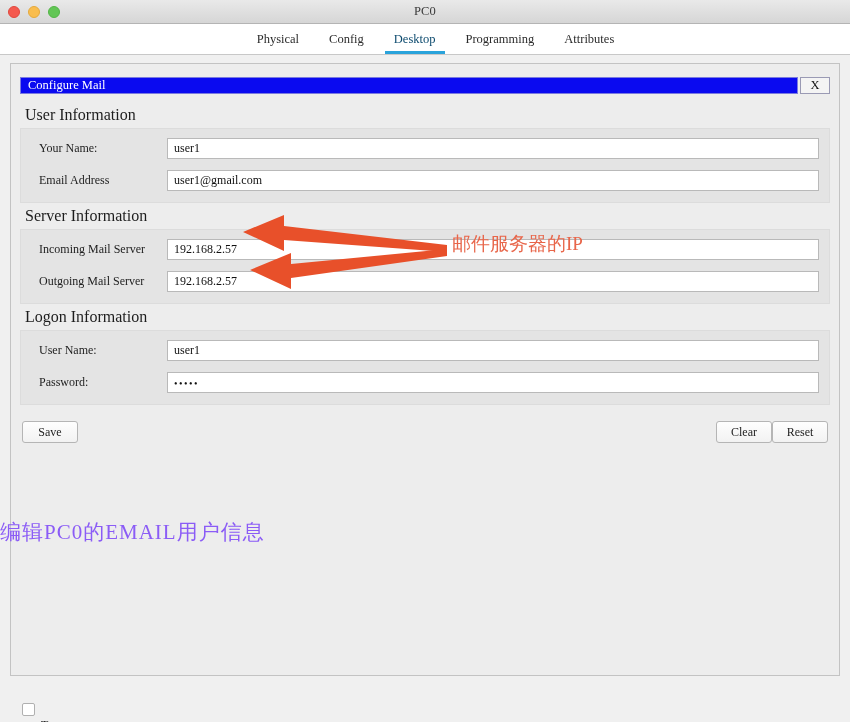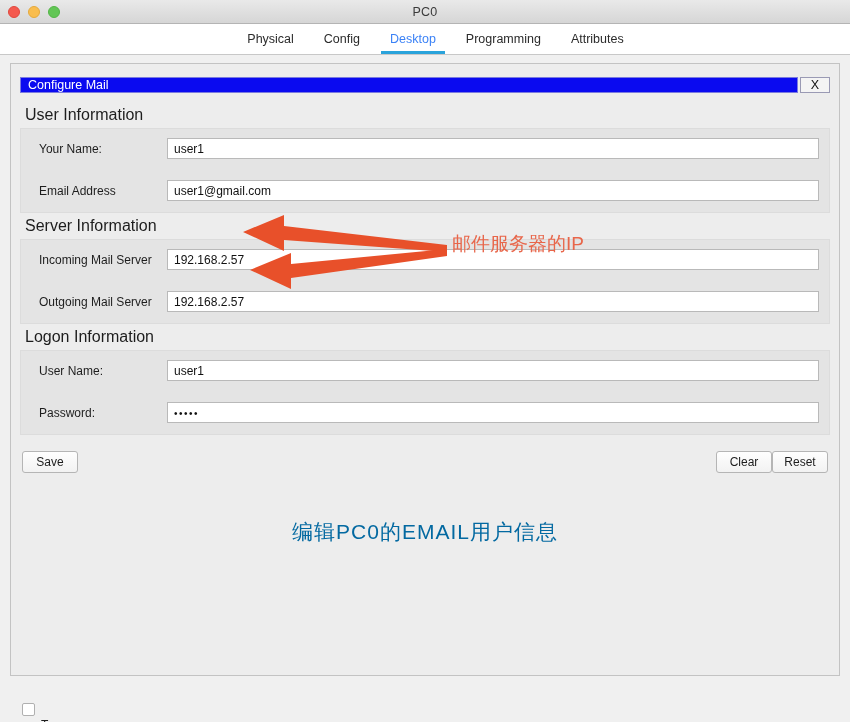--- a/index.html
+++ b/index.html
@@ -15,20 +15,21 @@
     -webkit-font-smoothing: antialiased;
   }
 
   
   .window {
     position: relative;
     width: 850px;
     height: 722px;
     background: #f0f0f0;
     box-sizing: border-box;
+    font-family: Liberation Serif, serif;
   }
 
   .titlebar {
     position: relative;
     height: 23px;
     background: linear-gradient(to bottom, #e9e9e9 0%, #d6d6d6 100%);
     border-bottom: 1px solid #b4b4b4;
     display: flex;
     align-items: center;
     justify-content: center;
@@ -72,21 +73,21 @@
   .tab {
     position: relative;
     padding: 0 15px;
     display: flex;
     align-items: center;
     font-size: 12.5px;
     color: #2b2b2b;
     cursor: default;
     white-space: nowrap;
   }
-  .tab.active { color: #3b82f6; }
+  .tab.active { color: #0c4a6e; }
   .tab.active::after {
     content: "";
     position: absolute;
     left: 6px;
     right: 6px;
     bottom: 0;
     height: 3px;
     background: #2aa3db;
   }
 
@@ -149,21 +150,21 @@
   .group-box {
     background: #e4e4e4;
     border: 1px solid #dcdcdc;
     padding: 9px 10px 11px 10px;
     box-sizing: border-box;
   }
   .field-row {
     display: flex;
     align-items: center;
     height: 21px;
-    margin-bottom: 21px;
+    margin-bottom: 11px;
   }
   .field-row:last-child { margin-bottom: 0; }
   .field-label {
     font-size: 12px;
     color: #1d1d1d;
     width: 136px;
     padding-left: 8px;
     box-sizing: border-box;
     white-space: nowrap;
   }
@@ -225,23 +226,23 @@
     font-size: 19px;
     color: #e8664a;
     white-space: nowrap;
     pointer-events: none;
   }
   .annot-text-bottom {
     position: absolute;
     left: 0;
     top: 518px;
     width: 850px;
-    text-align: center;
+    text-align: left;
     font-size: 21px;
-    color: #0369a1;
+    color: #8b5cf6;
     letter-spacing: 1px;
     pointer-events: none;
   }
 
   
   .bottom-bar {
     display: flex;
     align-items: center;
     padding: 10px 0 0 12px;
     background: #f0f0f0;

